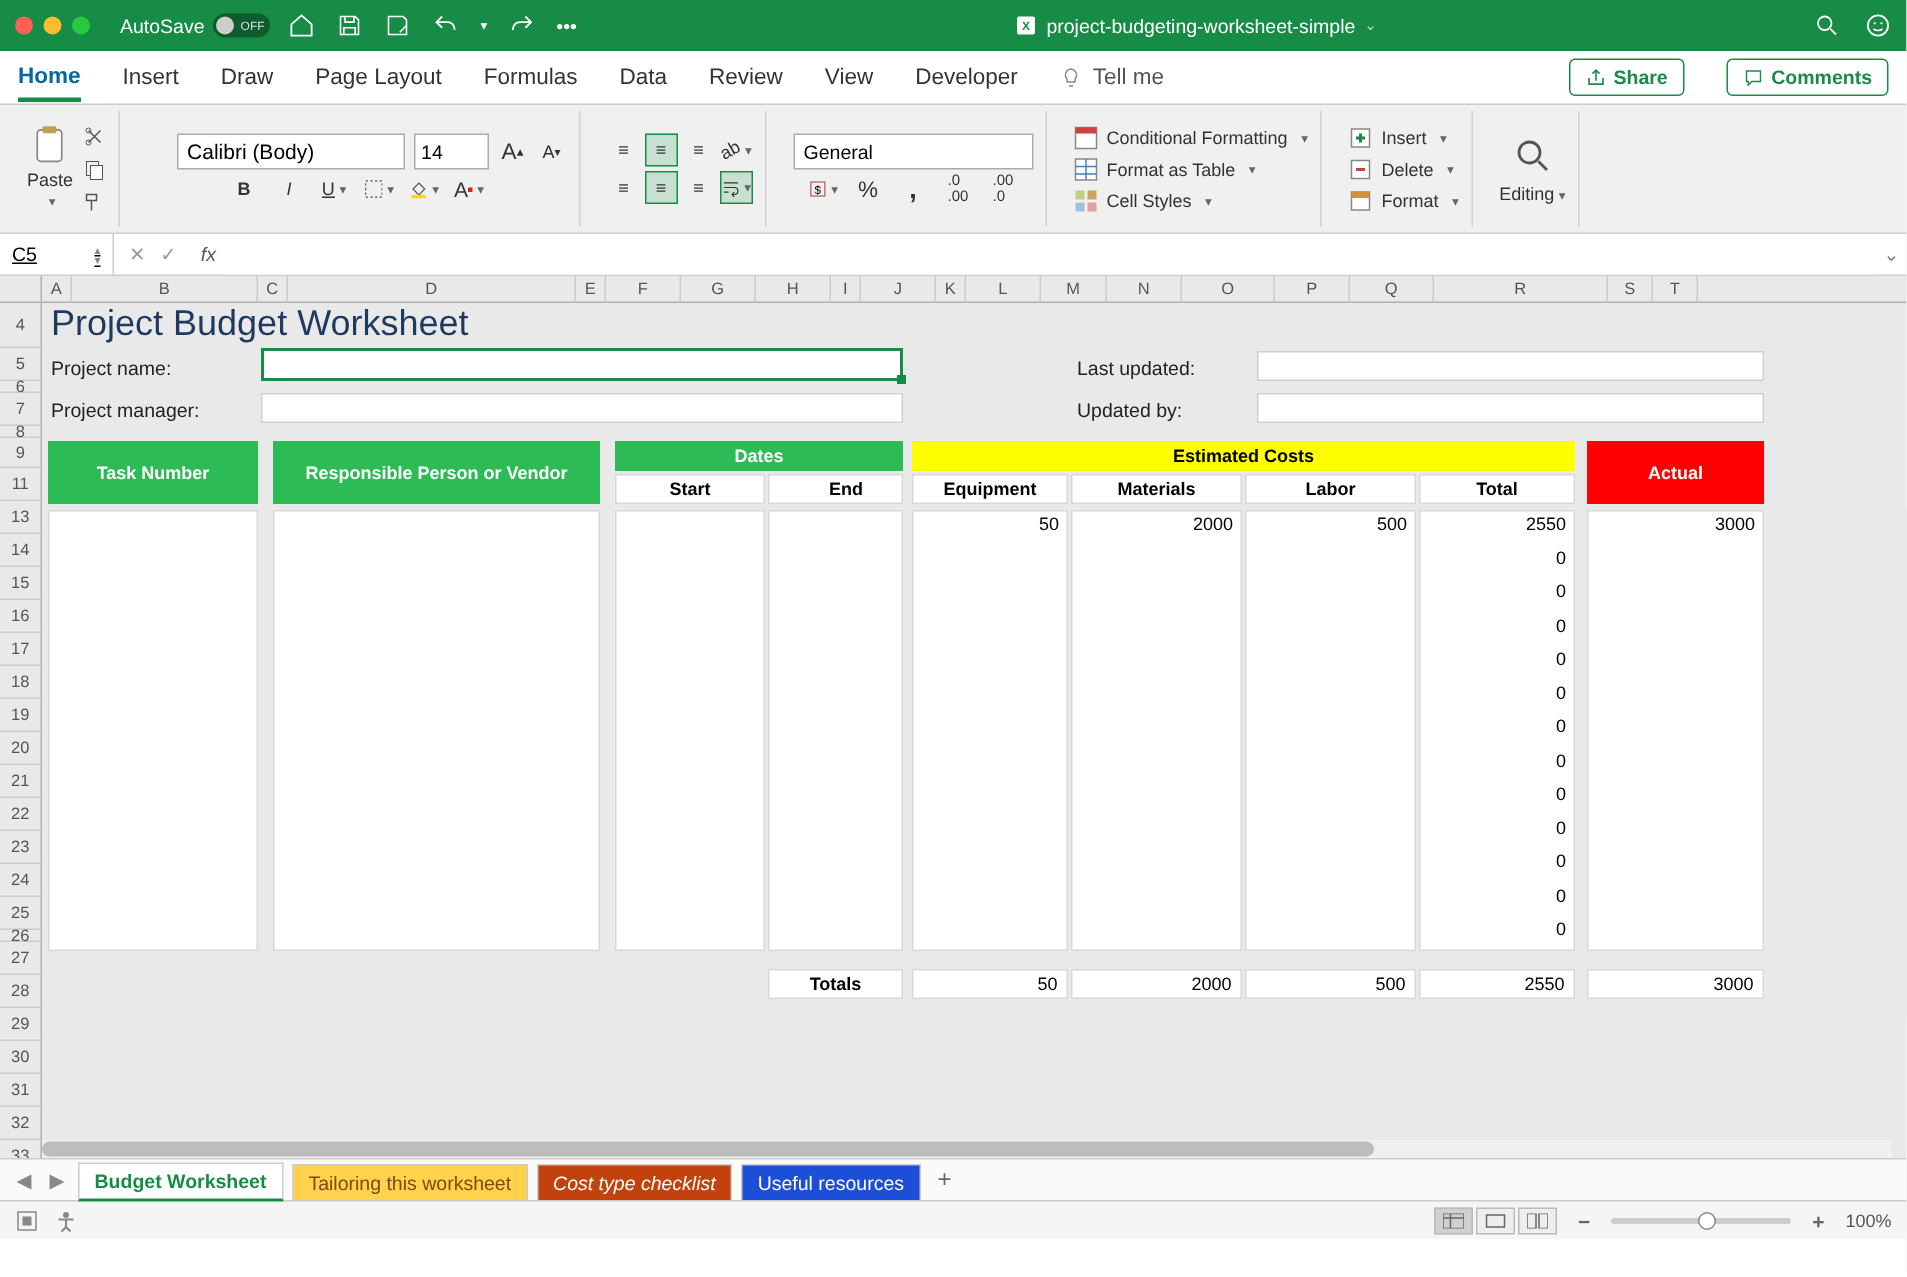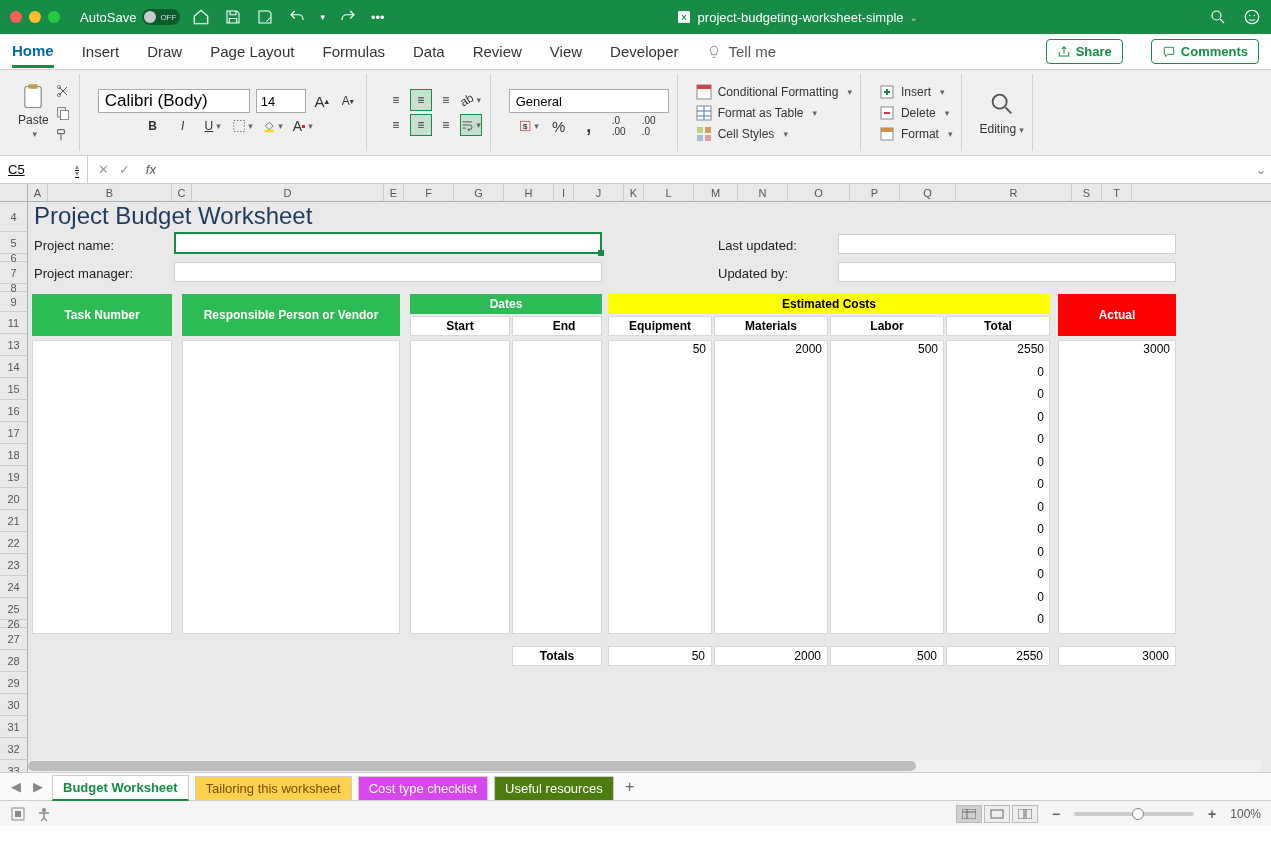--- a/index.html
+++ b/index.html
@@ -31,38 +31,38 @@
 
 .ribbon-body { height:86px; background:#f0f0f0; border-bottom:1px solid #ccc; display:flex; align-items:center; padding:4px 10px; gap:10px; font-size:12px; color:#333; }
 .group { display:flex; flex-direction:column; align-items:center; gap:3px; border-right:1px solid #d0d0d0; padding:0 8px; height:100%; justify-content:center;}
 .group.noborder{border-right:none;}
 .clipboard { display:flex; gap:6px; align-items:flex-start;}
 .paste { display:flex; flex-direction:column; align-items:center; gap:2px;}
 .paste svg{width:28px;height:28px;}
 .mini-col { display:flex; flex-direction:column; gap:6px;}
 .mini-ico{width:16px;height:16px; fill:#555;}
 .font-row{display:flex; gap:6px; align-items:center;}
-.font-select{width:152px; height:24px; border:1px solid #aaa; background:#fff; padding:0 6px; font-size:17px;}
+.font-select{width:152px; height:24px; border:1px solid #aaa; background:#fff; padding:0 6px; font-size:14px;margin-left:20px;}
 .size-select{width:50px;height:24px;border:1px solid #aaa;background:#fff;padding:0 4px;font-size:13px;}
 .btn-row{display:flex;gap:10px;align-items:center;}
 .rbtn{width:20px;height:20px;display:flex;align-items:center;justify-content:center;cursor:pointer;}
 .align-grid{display:grid;grid-template-columns:repeat(4,22px);grid-template-rows:repeat(2,22px);gap:3px;}
 .align-cell{border:1px solid transparent;display:flex;align-items:center;justify-content:center;cursor:pointer;}
 .align-cell.active{background:#c8e0d0;border:1px solid #168c46;}
 .num-select{width:160px;height:24px;border:1px solid #aaa;background:#fff;padding:0 6px;font-size:13px;}
 .styles-col{display:flex;flex-direction:column;gap:5px;font-size:12px;}
 .style-item{display:flex;align-items:center;gap:6px;cursor:pointer;}
 .style-item svg{width:16px;height:16px;}
 .cells-col{display:flex;flex-direction:column;gap:5px;font-size:12px;}
 .big-btn{display:flex;flex-direction:column;align-items:center;gap:4px;cursor:pointer;}
 .big-btn svg{width:28px;height:28px;}
 
 
 .formula-bar{height:28px;border-bottom:1px solid #ccc;display:flex;align-items:center;font-size:13px;}
-.name-box{width:88px;border-right:1px solid #ccc;padding:0 8px;height:100%;display:flex;align-items:center;justify-content:space-between;text-decoration:underline;}
+.name-box{width:76px;border-right:1px solid #ccc;padding:0 8px;height:100%;display:flex;align-items:center;justify-content:space-between;text-decoration:underline;}
 .name-box .spin{font-size:8px;line-height:7px;color:#888; display:flex; flex-direction:column;}
 .fb-btns{display:flex;gap:10px;padding:0 10px;color:#999;}
 .fx{font-style:italic;padding:0 6px;color:#555;}
 .fb-input{flex:1;height:100%;padding:0 6px;border:none;}
 .fb-expand{width:20px;text-align:center;color:#888;cursor:pointer;}
 
 
 .sheet-area{position:relative;height:588px;overflow:hidden;background:#e9e9e9;}
 .col-headers{display:flex;height:18px;background:#e9e9e9;border-bottom:1px solid #b0b0b0;font-size:11px;color:#555;}
 .corner{width:28px;border-right:1px solid #b0b0b0;}
@@ -93,22 +93,22 @@
 
 .hscroll{position:absolute;left:28px;right:10px;bottom:0;height:12px;background:#f0f0f0;}
 .hscroll .thumb{position:absolute;left:0;width:72%;height:10px;top:1px;background:#bdbdbd;border-radius:5px;}
 
 
 .sheet-tabs{height:28px;border-top:1px solid #ccc;display:flex;align-items:center;padding:0 8px;gap:6px;font-size:13px;background:#fafafa;}
 .nav-arr{width:16px;color:#888;cursor:pointer;text-align:center;}
 .stab{padding:4px 10px;cursor:pointer;border:1px solid #ccc;border-bottom:none;position:relative;top:1px;}
 .stab.active{background:#fff;color:#168c46;border-bottom:2px solid #168c46;font-weight:600;}
 .stab.yellow{background:#ffd24d;color:#7a4b00;}
-.stab.blue{background:#d946ef;color:#fff;}
-.stab.red{background:#4d7c0f;color:#fff;}
+.stab.blue{background:#c2410c;color:#fff;font-style:italic;}
+.stab.red{background:#1d4ed8;color:#fff;}
 .add-sheet{width:20px;text-align:center;color:#666;cursor:pointer;font-size:16px;}
 
 
 .statusbar{height:26px;border-top:1px solid #ccc;display:flex;align-items:center;justify-content:space-between;padding:0 10px;font-size:12px;color:#555;background:#f5f5f5;}
 .sb-left{display:flex;gap:10px;}
 .sb-right{display:flex;gap:14px;align-items:center;}
 .view-btns{display:flex;gap:2px;}
 .view-btn{width:26px;height:18px;border:1px solid #bbb;background:#eee;cursor:pointer;display:flex;align-items:center;justify-content:center;}
 .view-btn.active{background:#d0d0d0;}
 .zoom-slider{width:120px;height:4px;background:#ccc;position:relative;border-radius:2px;}

